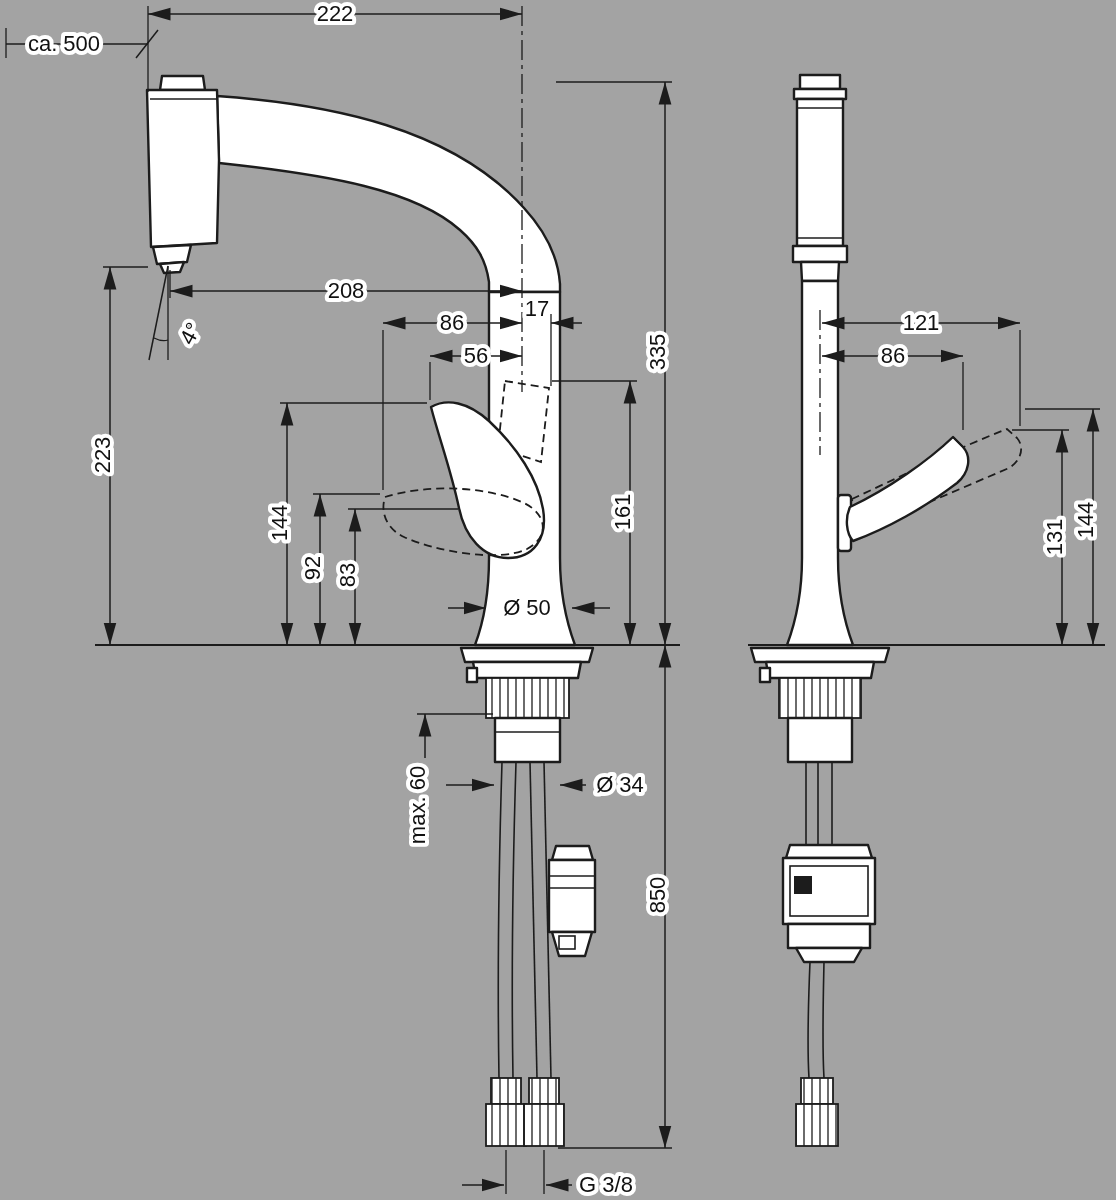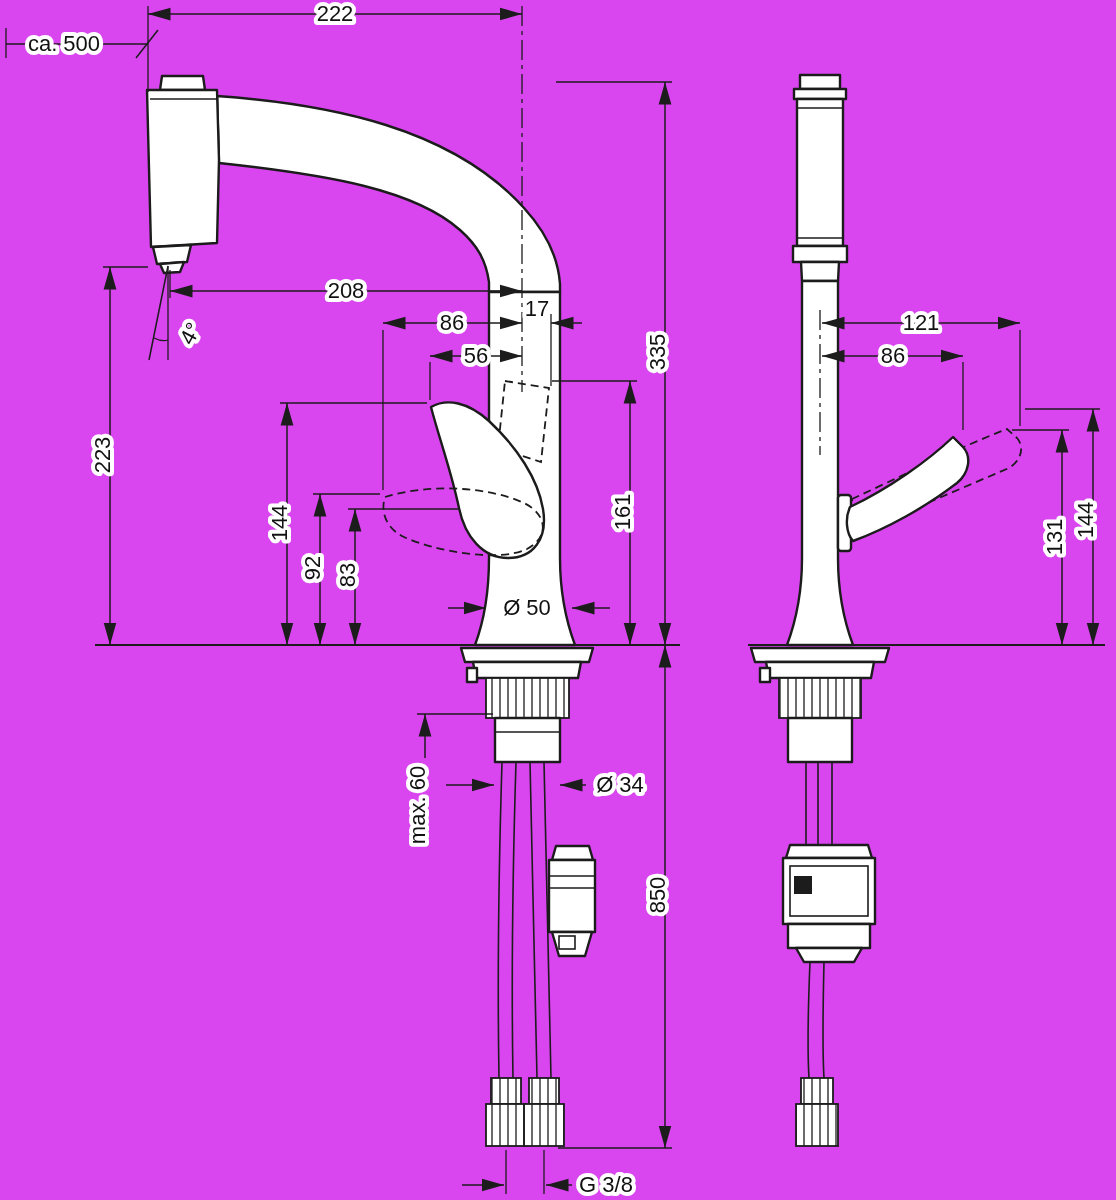--- a/index.html
+++ b/index.html
@@ -1,16 +1,16 @@
 <!DOCTYPE html>
 <html><head>
 <meta charset="utf-8">
 <style>
   html,body{margin:0;padding:0;background:#fff;}
-  .stage{position:relative;width:1116px;height:1200px;background:#d946ef;overflow:hidden;}
+  .stage{position:relative;width:1116px;height:1200px;background:#a3a3a3;overflow:hidden;}
   svg{display:block;}
   .outline{fill:#fff;stroke:#1c1c1c;stroke-width:2.4;stroke-linejoin:round;}
   .detail{fill:none;stroke:#1c1c1c;stroke-width:1.6;}
   .dash{fill:none;stroke:#1c1c1c;stroke-width:1.8;stroke-dasharray:8 5;}
   .cline{fill:none;stroke:#1c1c1c;stroke-width:1.3;stroke-dasharray:20 5 4 5;}
   .dim{fill:none;stroke:#1c1c1c;stroke-width:1.5;}
   .wit{fill:none;stroke:#1c1c1c;stroke-width:1.3;}
   .deck{fill:none;stroke:#1c1c1c;stroke-width:2.2;}
   .hatchrect{fill:url(#ph);stroke:#1c1c1c;stroke-width:1.8;}
   .fillblk{fill:#1c1c1c;stroke:none;}

